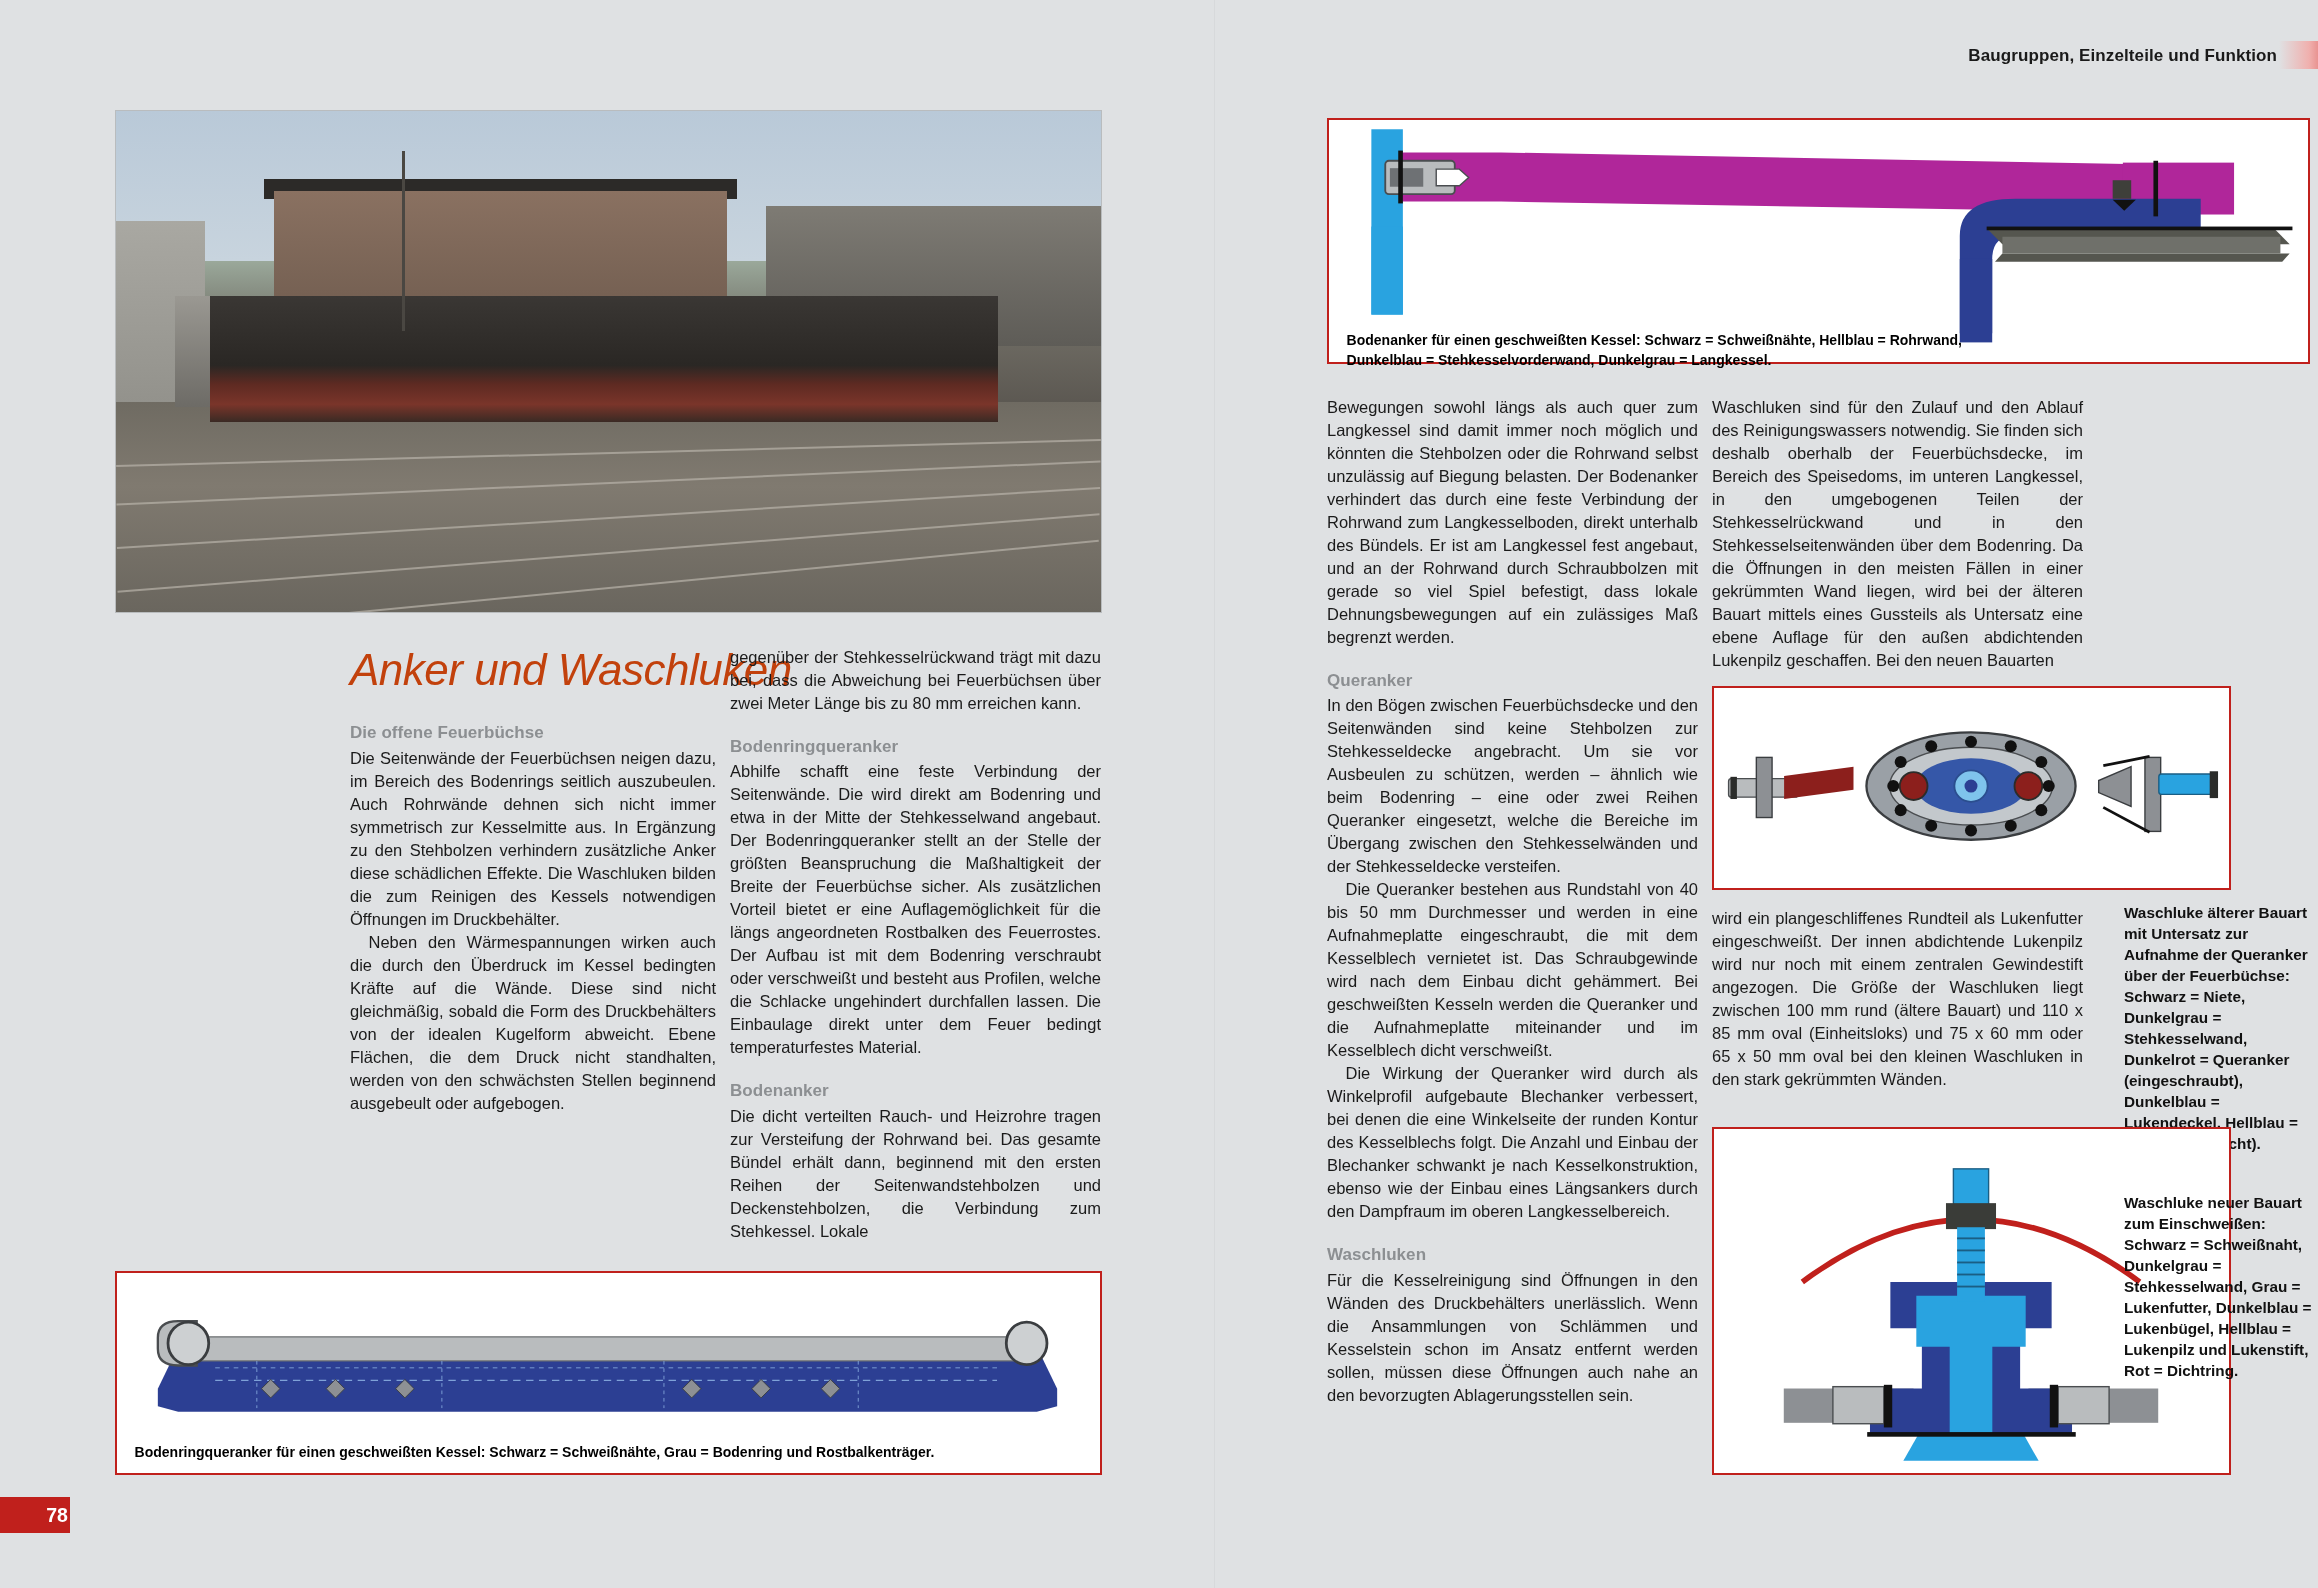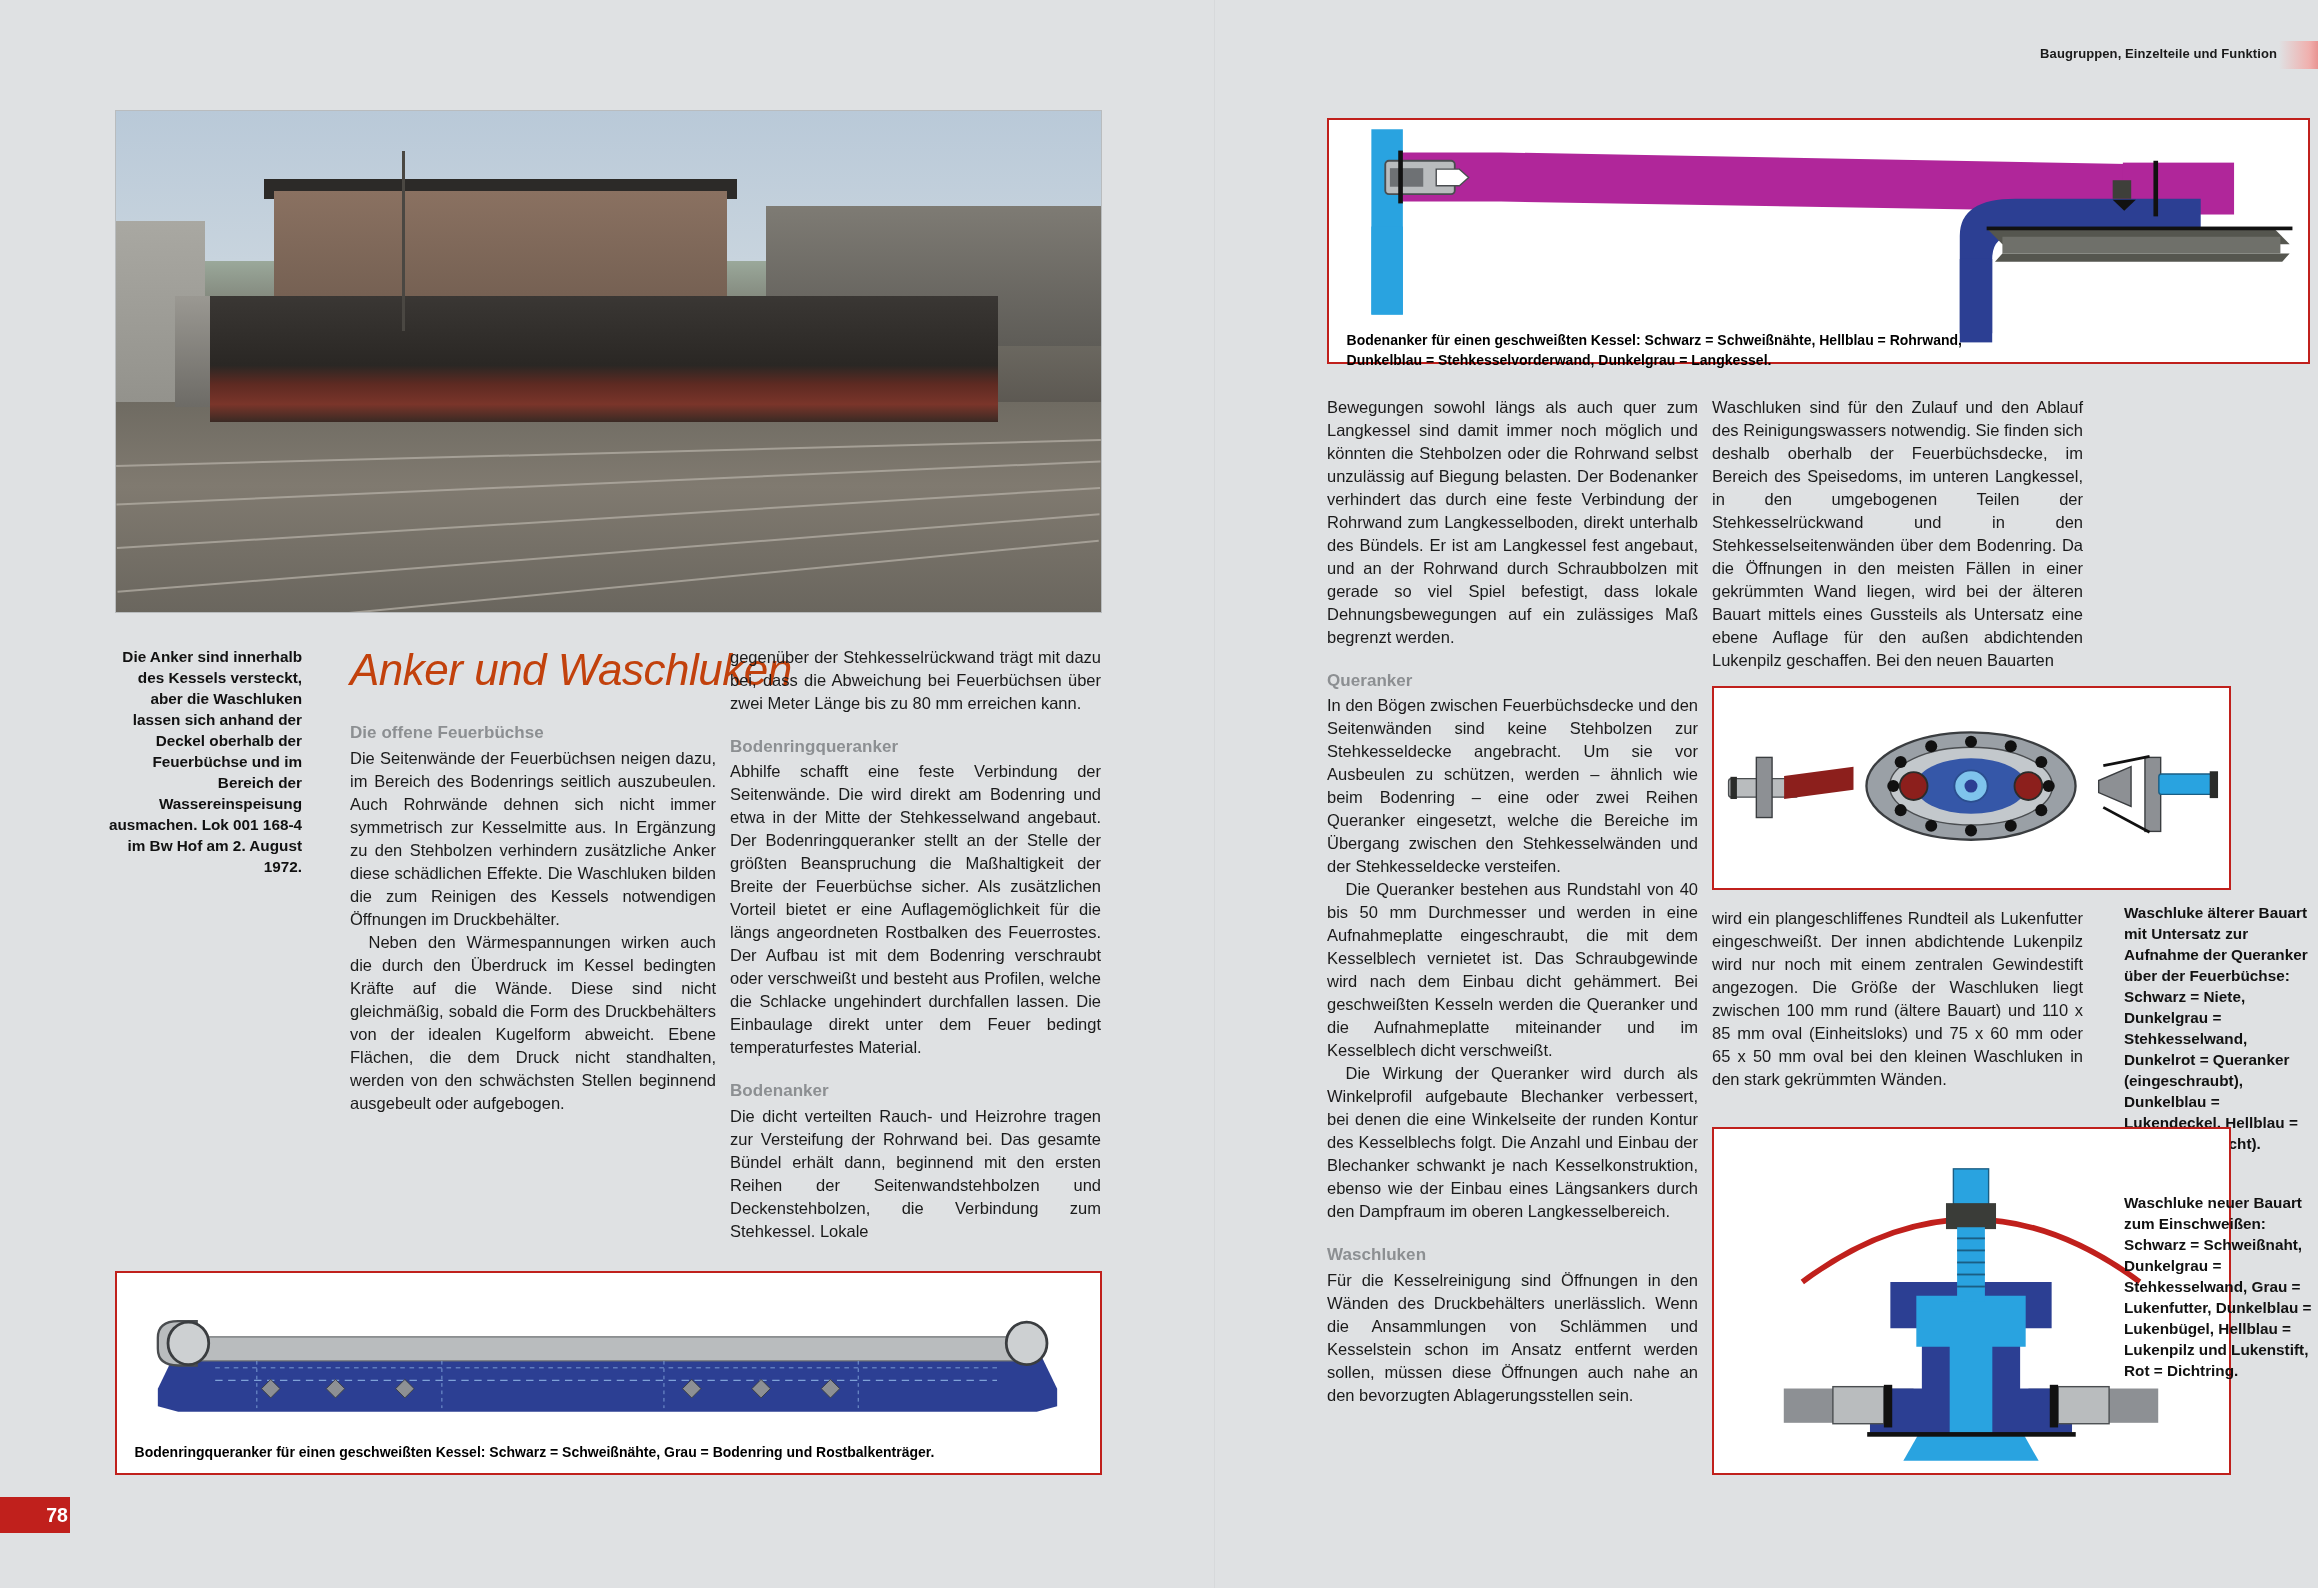--- a/index.html
+++ b/index.html
@@ -7,21 +7,21 @@
     width: 2432px; height: 1588px;
     background: #dfe1e3;
     font-family: "Liberation Sans", sans-serif;
     overflow: hidden;
   }
   .spread { position: relative; width: 2432px; height: 1588px; background: #dfe1e3; }
 
   
   .runhead {
     position: absolute; top: 46px; right: 155px;
-    font-size: 13px; font-weight: bold; color: #1a1a1a; letter-spacing: 0.1px;
+    font-size: 17px; font-weight: bold; color: #1a1a1a; letter-spacing: 0.1px;
     text-align: right;
   }
   .runhead-rule {
     position: absolute; top: 41px; right: 46px; width: 107px; height: 28px;
     background: linear-gradient(to right, #dfe1e3 0%, #f0b0ae 28%, #c8201f 70%, #b01817 100%);
   }
 
   
   .photo {
     position: absolute; left: 115px; top: 110px; width: 987px; height: 503px;
@@ -117,23 +117,20 @@
     <div class="ph-tender"></div>
     <div class="ph-loco"></div>
     <div class="ph-pole" style="left:29%;top:8%;height:36%;"></div>
     <div class="ph-rail" style="left:0;top:68%;width:100%;transform:rotate(-1.5deg);"></div>
     <div class="ph-rail" style="left:0;top:74%;width:100%;transform:rotate(-2.5deg);"></div>
     <div class="ph-rail" style="left:0;top:81%;width:100%;transform:rotate(-3.5deg);"></div>
     <div class="ph-rail" style="left:0;top:88%;width:100%;transform:rotate(-4.5deg);"></div>
     <div class="ph-rail" style="left:0;top:95%;width:100%;transform:rotate(-5.5deg);"></div>
   </div>
 
-  <div class="col margincap" style="left:107px; top:646px; width:195px;">
-    <p>Die Anker sind innerhalb des Kessels versteckt, aber die Waschluken lassen sich anhand der Deckel oberhalb der Feuerbüchse und im Bereich der Wassereinspeisung ausmachen. Lok 001 168-4 im Bw Hof am 2. August 1972.</p>
-  </div>
 
   <div class="arttitle">Anker und Waschluken</div>
 
   <div class="col bodytext" style="left:350px; top:721px; width:366px;">
     <div class="subhead first">Die offene Feuerbüchse</div>
     <p>Die Seitenwände der Feuerbüchsen neigen dazu, im Bereich des Bodenrings seitlich auszubeulen. Auch Rohrwände dehnen sich nicht immer symmetrisch zur Kesselmitte aus. In Ergänzung zu den Stehbolzen verhindern zusätzliche Anker diese schädlichen Effekte. Die Waschluken bilden die zum Reinigen des Kessels notwendigen Öffnungen im Druckbehälter.</p>
     <p>Neben den Wärmespannungen wirken auch die durch den Überdruck im Kessel bedingten Kräfte auf die Wände. Diese sind nicht gleichmäßig, sobald die Form des Druckbehälters von der idealen Kugelform abweicht. Ebene Flächen, die dem Druck nicht standhalten, werden von den schwächsten Stellen beginnend ausgebeult oder aufgebogen.</p>
   </div>
 
   <div class="col bodytext" style="left:730px; top:646px; width:371px;">

